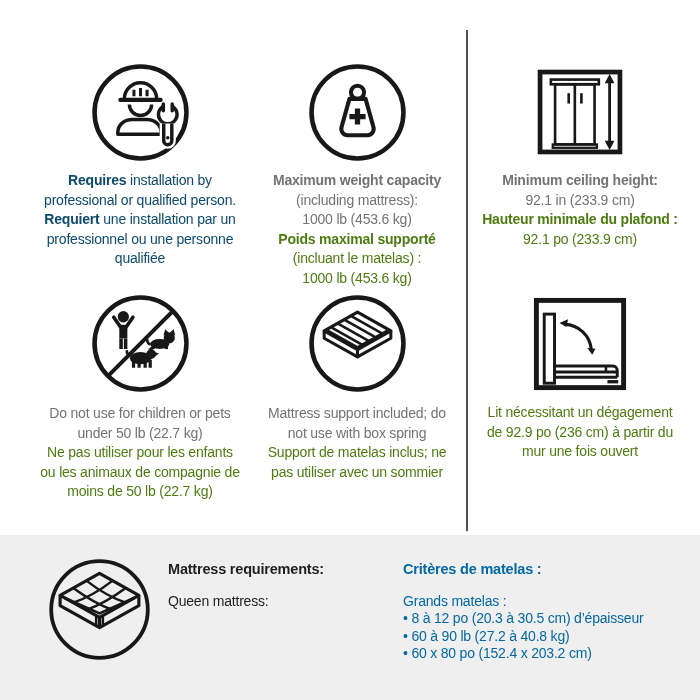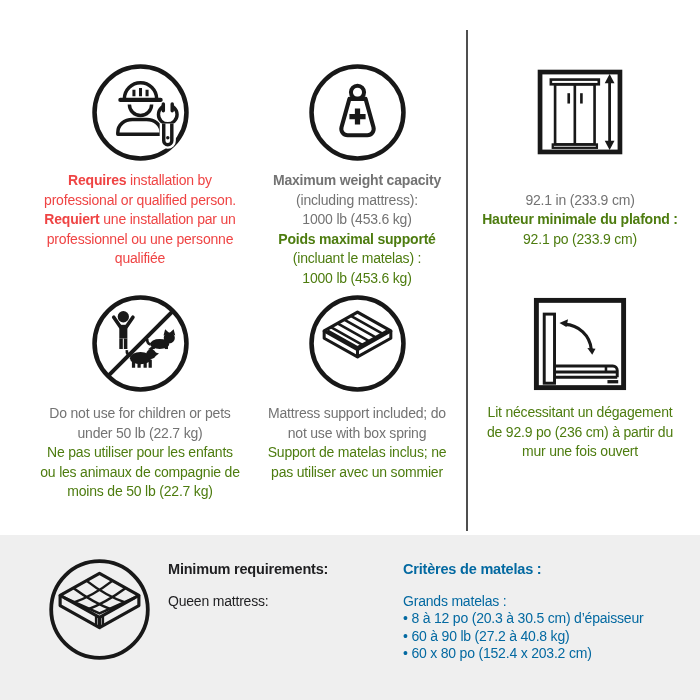--- a/index.html
+++ b/index.html
@@ -16,21 +16,21 @@
   .c4 { left:24px;  top:293px; }
   .c5 { left:241px; top:293px; }
   .c6 { left:464px; top:293px; }
   .icon-wrap { width:101px; height:101px; margin:0 auto 8px; }
   .icon-wrap svg { display:block; width:100%; height:100%; }
   .c3 .icon-wrap { width:94px; height:94px; margin-top:3px; margin-bottom:12px; }
   .c4 .icon-wrap, .c5 .icon-wrap { margin-bottom:10px; }
   .c6 .icon-wrap { width:98px; height:98px; margin-top:2px; margin-bottom:10px; }
   .txt { font-size:14px; line-height:19.5px; letter-spacing:-0.2px; white-space:pre-line; }
   .txt .b { font-weight:bold; }
-  .txt.red { color:#ef4444; }
+  .txt.red { color:#0c4a6e; }
   .txt.en  { color:#737373; }
   .txt.fr  { color:#4d7c0f; }
   .panel { position:absolute; left:0; top:535px; width:700px; height:165px; background:#efefef; }
   .panel-icon { position:absolute; left:47px; top:22px; width:105px; height:105px; }
   .panel-icon svg { display:block; width:100%; height:100%; }
   .col-en { position:absolute; left:168px; top:25px; width:230px; color:#1f1f21; }
   .col-fr { position:absolute; left:403px; top:25px; width:292px; color:#0369a1; }
   .p-head { font-size:14.5px; font-weight:bold; line-height:18px; margin-bottom:15px; letter-spacing:-0.2px; }
   .p-sub  { font-size:14px; line-height:17px; letter-spacing:-0.2px; }
   .p-list { list-style:none; }
@@ -99,21 +99,21 @@
         <line class="ic" x1="44.5" y1="20.5" x2="44.5" y2="84.5" stroke-width="2.8"></line>
         <line class="ic" x1="38" y1="30" x2="38" y2="41" stroke-width="2.8"></line>
         <line class="ic" x1="51.5" y1="30" x2="51.5" y2="41" stroke-width="2.8"></line>
         <rect class="ic" x="21" y="84.5" width="47" height="3.6" stroke-width="2.4"></rect>
         <line class="ic" x1="81.5" y1="16" x2="81.5" y2="84" stroke-width="3"></line>
         <path d="M81.5 9.5l-5.2 10h10.4z" fill="#181818"></path>
         <path d="M81.5 90.5l-5.2-10h10.4z" fill="#181818"></path>
       </svg>
     </div>
     <div class="cell-text">
-        <p class="txt en"><span>
+        <p class="txt en"><span class="b">Minimum ceiling height:</span><span>
 92.1 in (233.9 cm)</span></p>
         <p class="txt fr"><span class="b">Hauteur minimale du plafond :</span><span>
 92.1 po (233.9 cm)</span></p>
       </div>
   </section>
 
   <section class="cell c4">
     <div class="icon-wrap">
       <svg viewBox="0 0 100 100" fill="none">
         <circle class="ic" cx="50" cy="50" r="45.5" stroke-width="4.5"></circle>
@@ -199,21 +199,21 @@
         <g stroke-linejoin="round">
           <path class="ic" d="M50 15.5L87.5 36.5 50 57.5 12.5 36.5z" stroke-width="3"></path>
           <path class="ic" d="M37.5 22.5Q56 37 75 43.5M25 29.5Q44 43.5 62.5 50.5M62.5 22.5Q44 37 25 43.5M75 29.5Q56 43.5 37.5 50.5" stroke-width="2.4"></path>
           <path class="ic" d="M16.6 38.8L50 53.7 83.4 38.8" stroke-width="2.4"></path>
           <path class="ic" d="M12.5 36.5v9.7L50 67.3v-9.8M87.5 36.5v9.7L50 67.3" stroke-width="3"></path>
           <path class="ic" d="M46.8 55.9v10M53.2 55.9v10" stroke-width="2.4"></path>
         </g>
       </svg>
     </div>
     <div class="col-en">
-      <p class="p-head">Minimum requirements:</p>
+      <p class="p-head">Mattress requirements:</p>
       <p class="p-sub">Queen mattress:</p>
     </div>
     <div class="col-fr">
       <p class="p-head">Critères de matelas :</p>
       <p class="p-sub">Grands matelas :</p>
       <ul class="p-list">
           <li>8 à 12 po (20.3 à 30.5 cm) d’épaisseur</li>
           <li>60 à 90 lb (27.2 à 40.8 kg)</li>
           <li>60 x 80 po (152.4 x 203.2 cm)</li>
         </ul>

